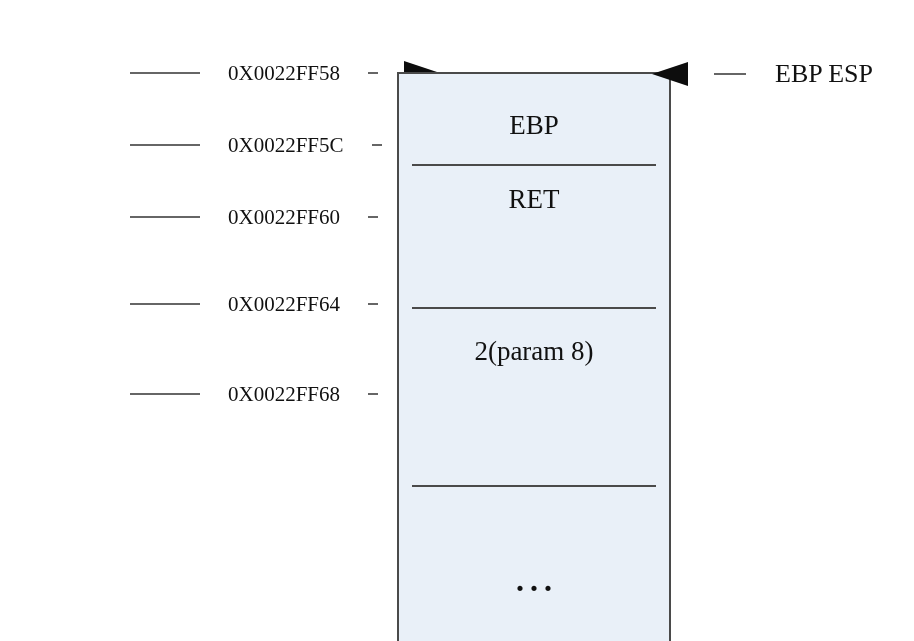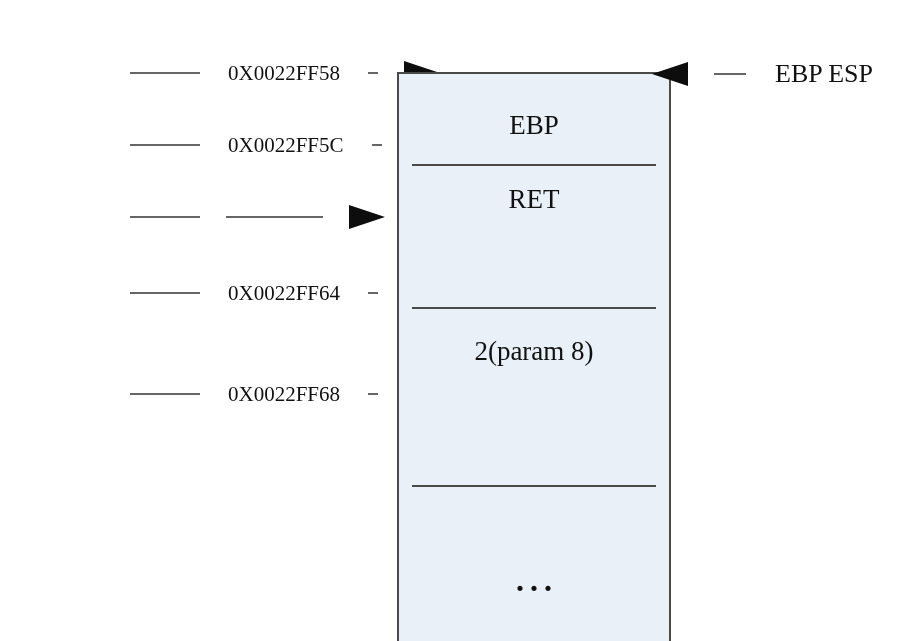--- a/index.html
+++ b/index.html
@@ -95,24 +95,25 @@
     <span class="arrow-right"></span>
   </div>
   <div class="addr-row" style="top:79px">
     <span class="leader seg-lead"></span>
     <span class="addr-label">0X0022FF5C</span>
     <span class="leader seg-fill"></span>
     <span class="arrow-right"></span>
   </div>
   <div class="addr-row" style="top:151px">
     <span class="leader seg-lead"></span>
+    <span class="addr-label">0X0022FF60</span>
     <span class="leader seg-fill"></span>
     <span class="arrow-right"></span>
   </div>
-  <div class="addr-row" style="top:227px">
+  <div class="addr-row" style="top:238px">
     <span class="leader seg-lead"></span>
     <span class="addr-label">0X0022FF64</span>
     <span class="leader seg-fill"></span>
     <span class="arrow-right"></span>
   </div>
   <div class="addr-row" style="top:328px">
     <span class="leader seg-lead"></span>
     <span class="addr-label">0X0022FF68</span>
     <span class="leader seg-fill"></span>
     <span class="arrow-right"></span>

